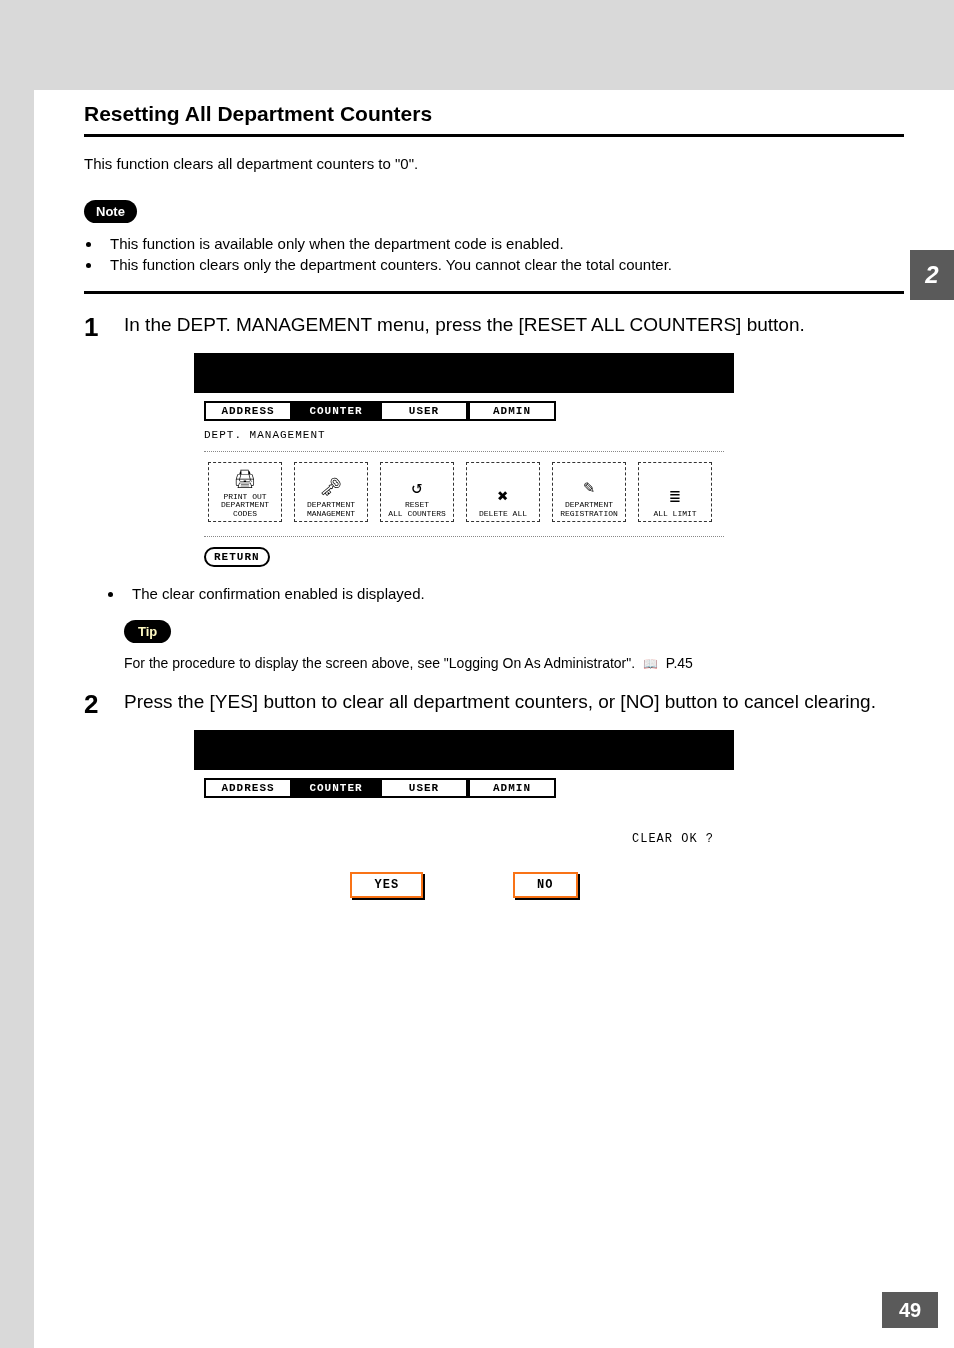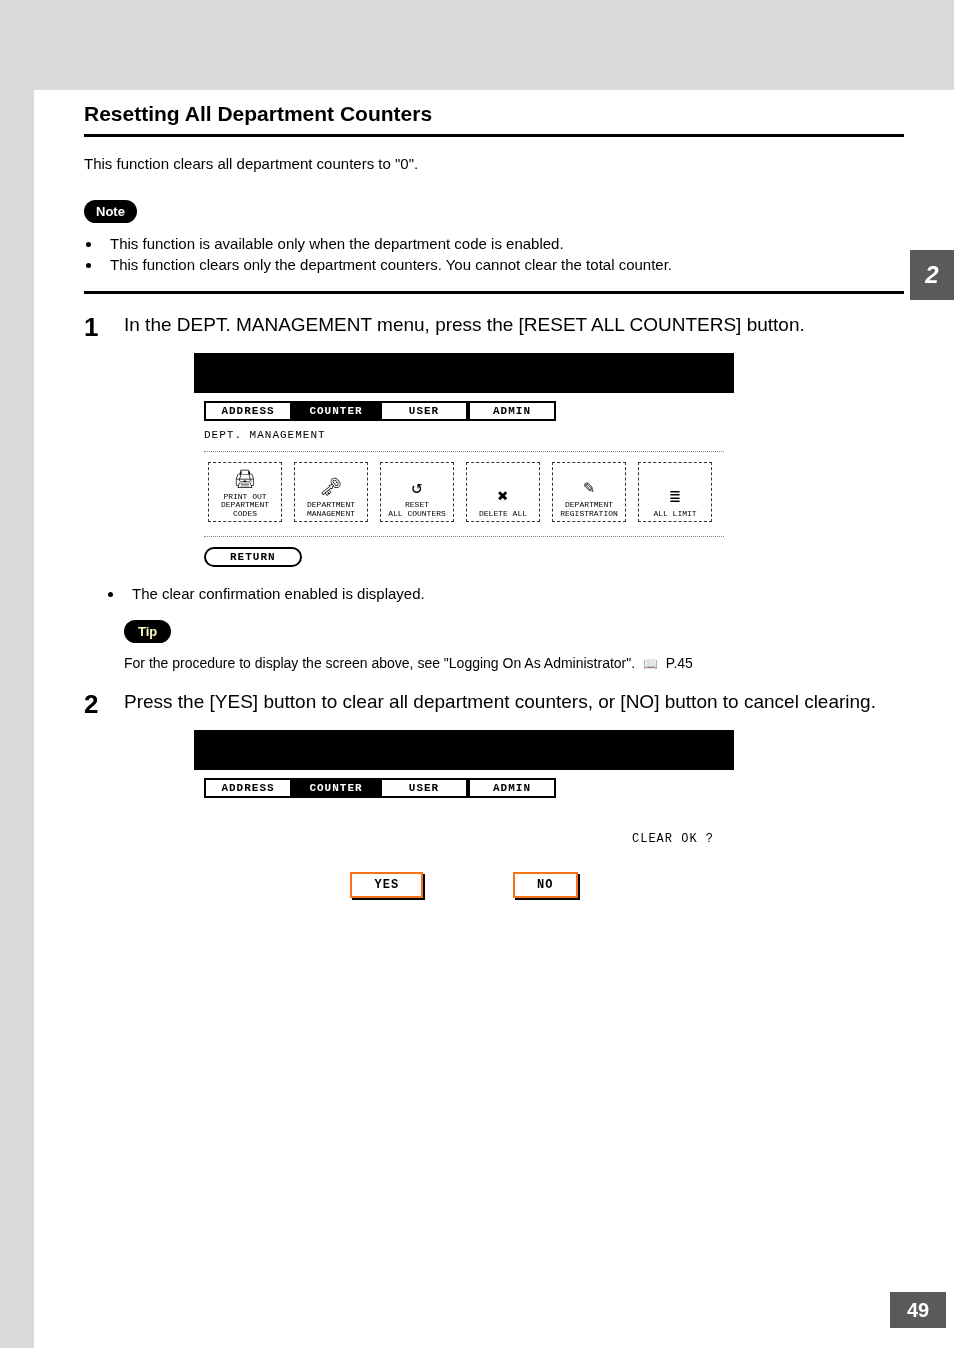--- a/index.html
+++ b/index.html
@@ -147,21 +147,21 @@
     margin-bottom: 4px;
   }
   .return-btn {
     display: inline-block;
     border: 2px solid #000;
     border-radius: 10px;
     font-family: "Courier New", monospace;
     font-size: 11px;
     font-weight: bold;
     letter-spacing: 1px;
-    padding: 2px 24px;
+    padding: 2px 8px;
     margin-top: 10px;
   }
   .sub-bullet {
     margin-left: 40px;
     font-size: 15px;
     list-style: disc;
     padding-left: 8px;
   }
   .tip-text {
     margin-left: 40px;
@@ -209,21 +209,21 @@
     color: #fff;
     font-size: 24px;
     font-weight: bold;
     font-style: italic;
     display: flex;
     align-items: center;
     justify-content: center;
   }
   .page-num-tab {
     position: absolute;
-    right: 8px;
+    right: 16px;
     bottom: 20px;
     width: 56px;
     height: 36px;
     background: #5a5a5a;
     color: #fff;
     font-size: 20px;
     font-weight: bold;
     display: flex;
     align-items: center;
     justify-content: center;

